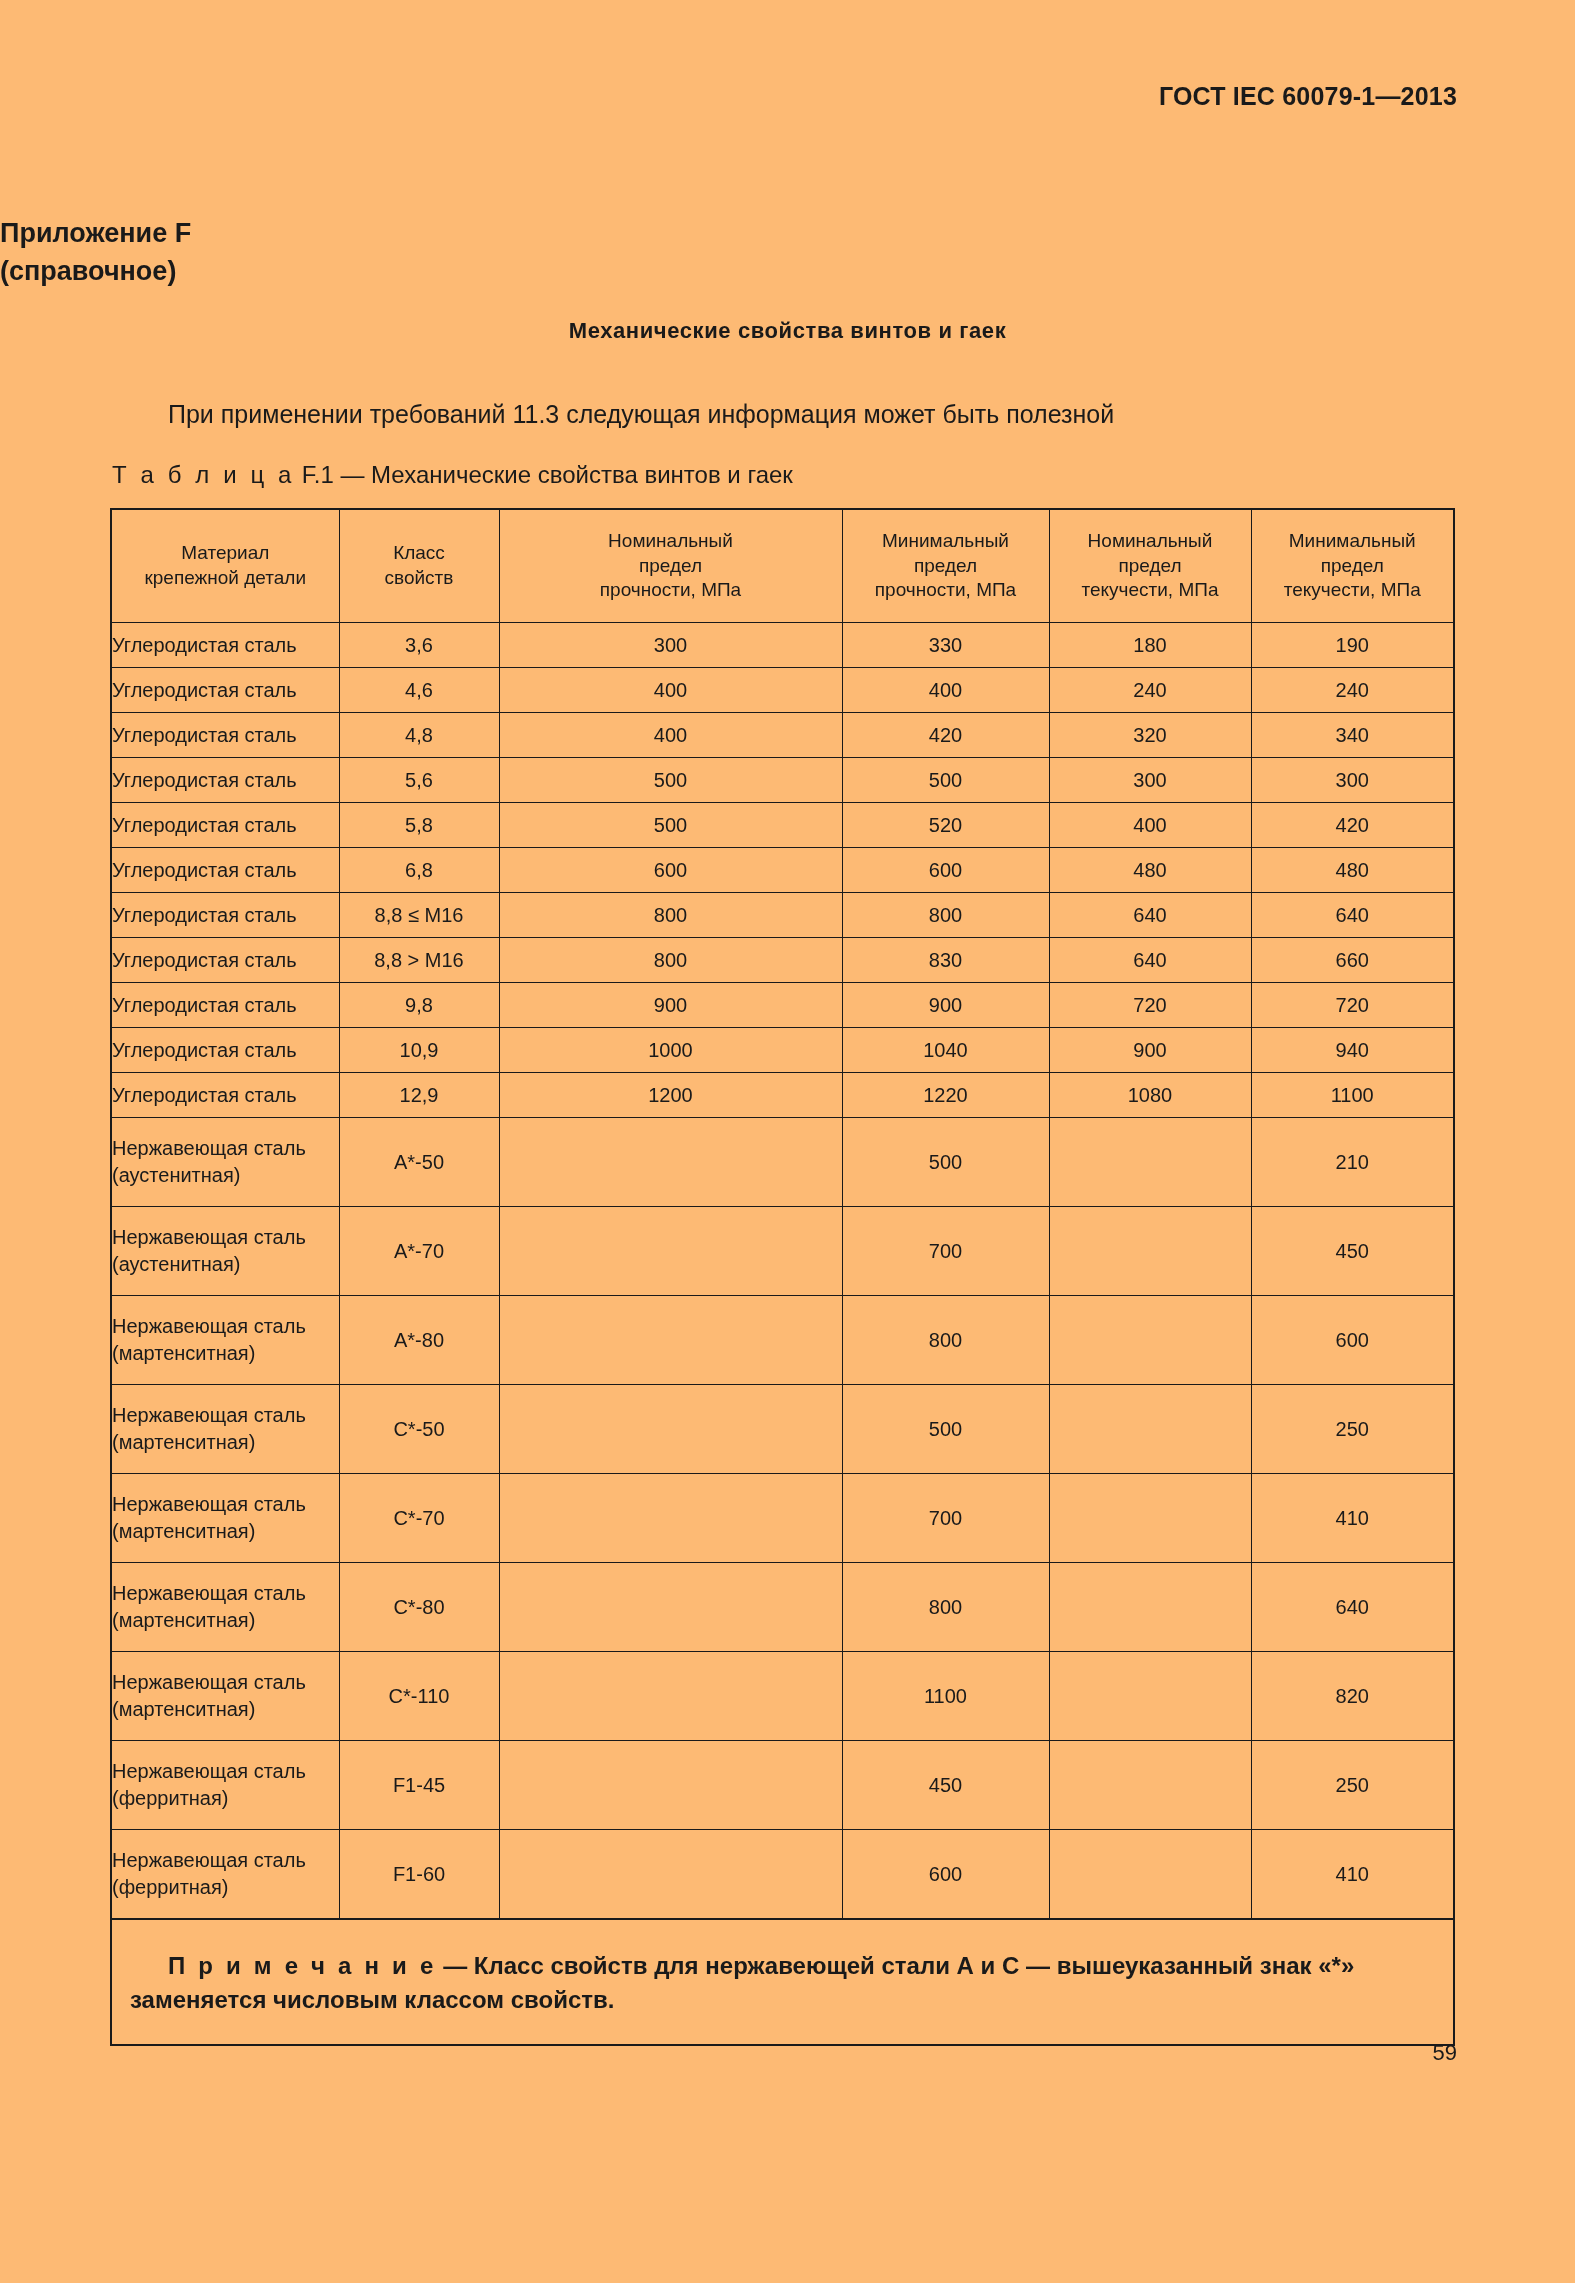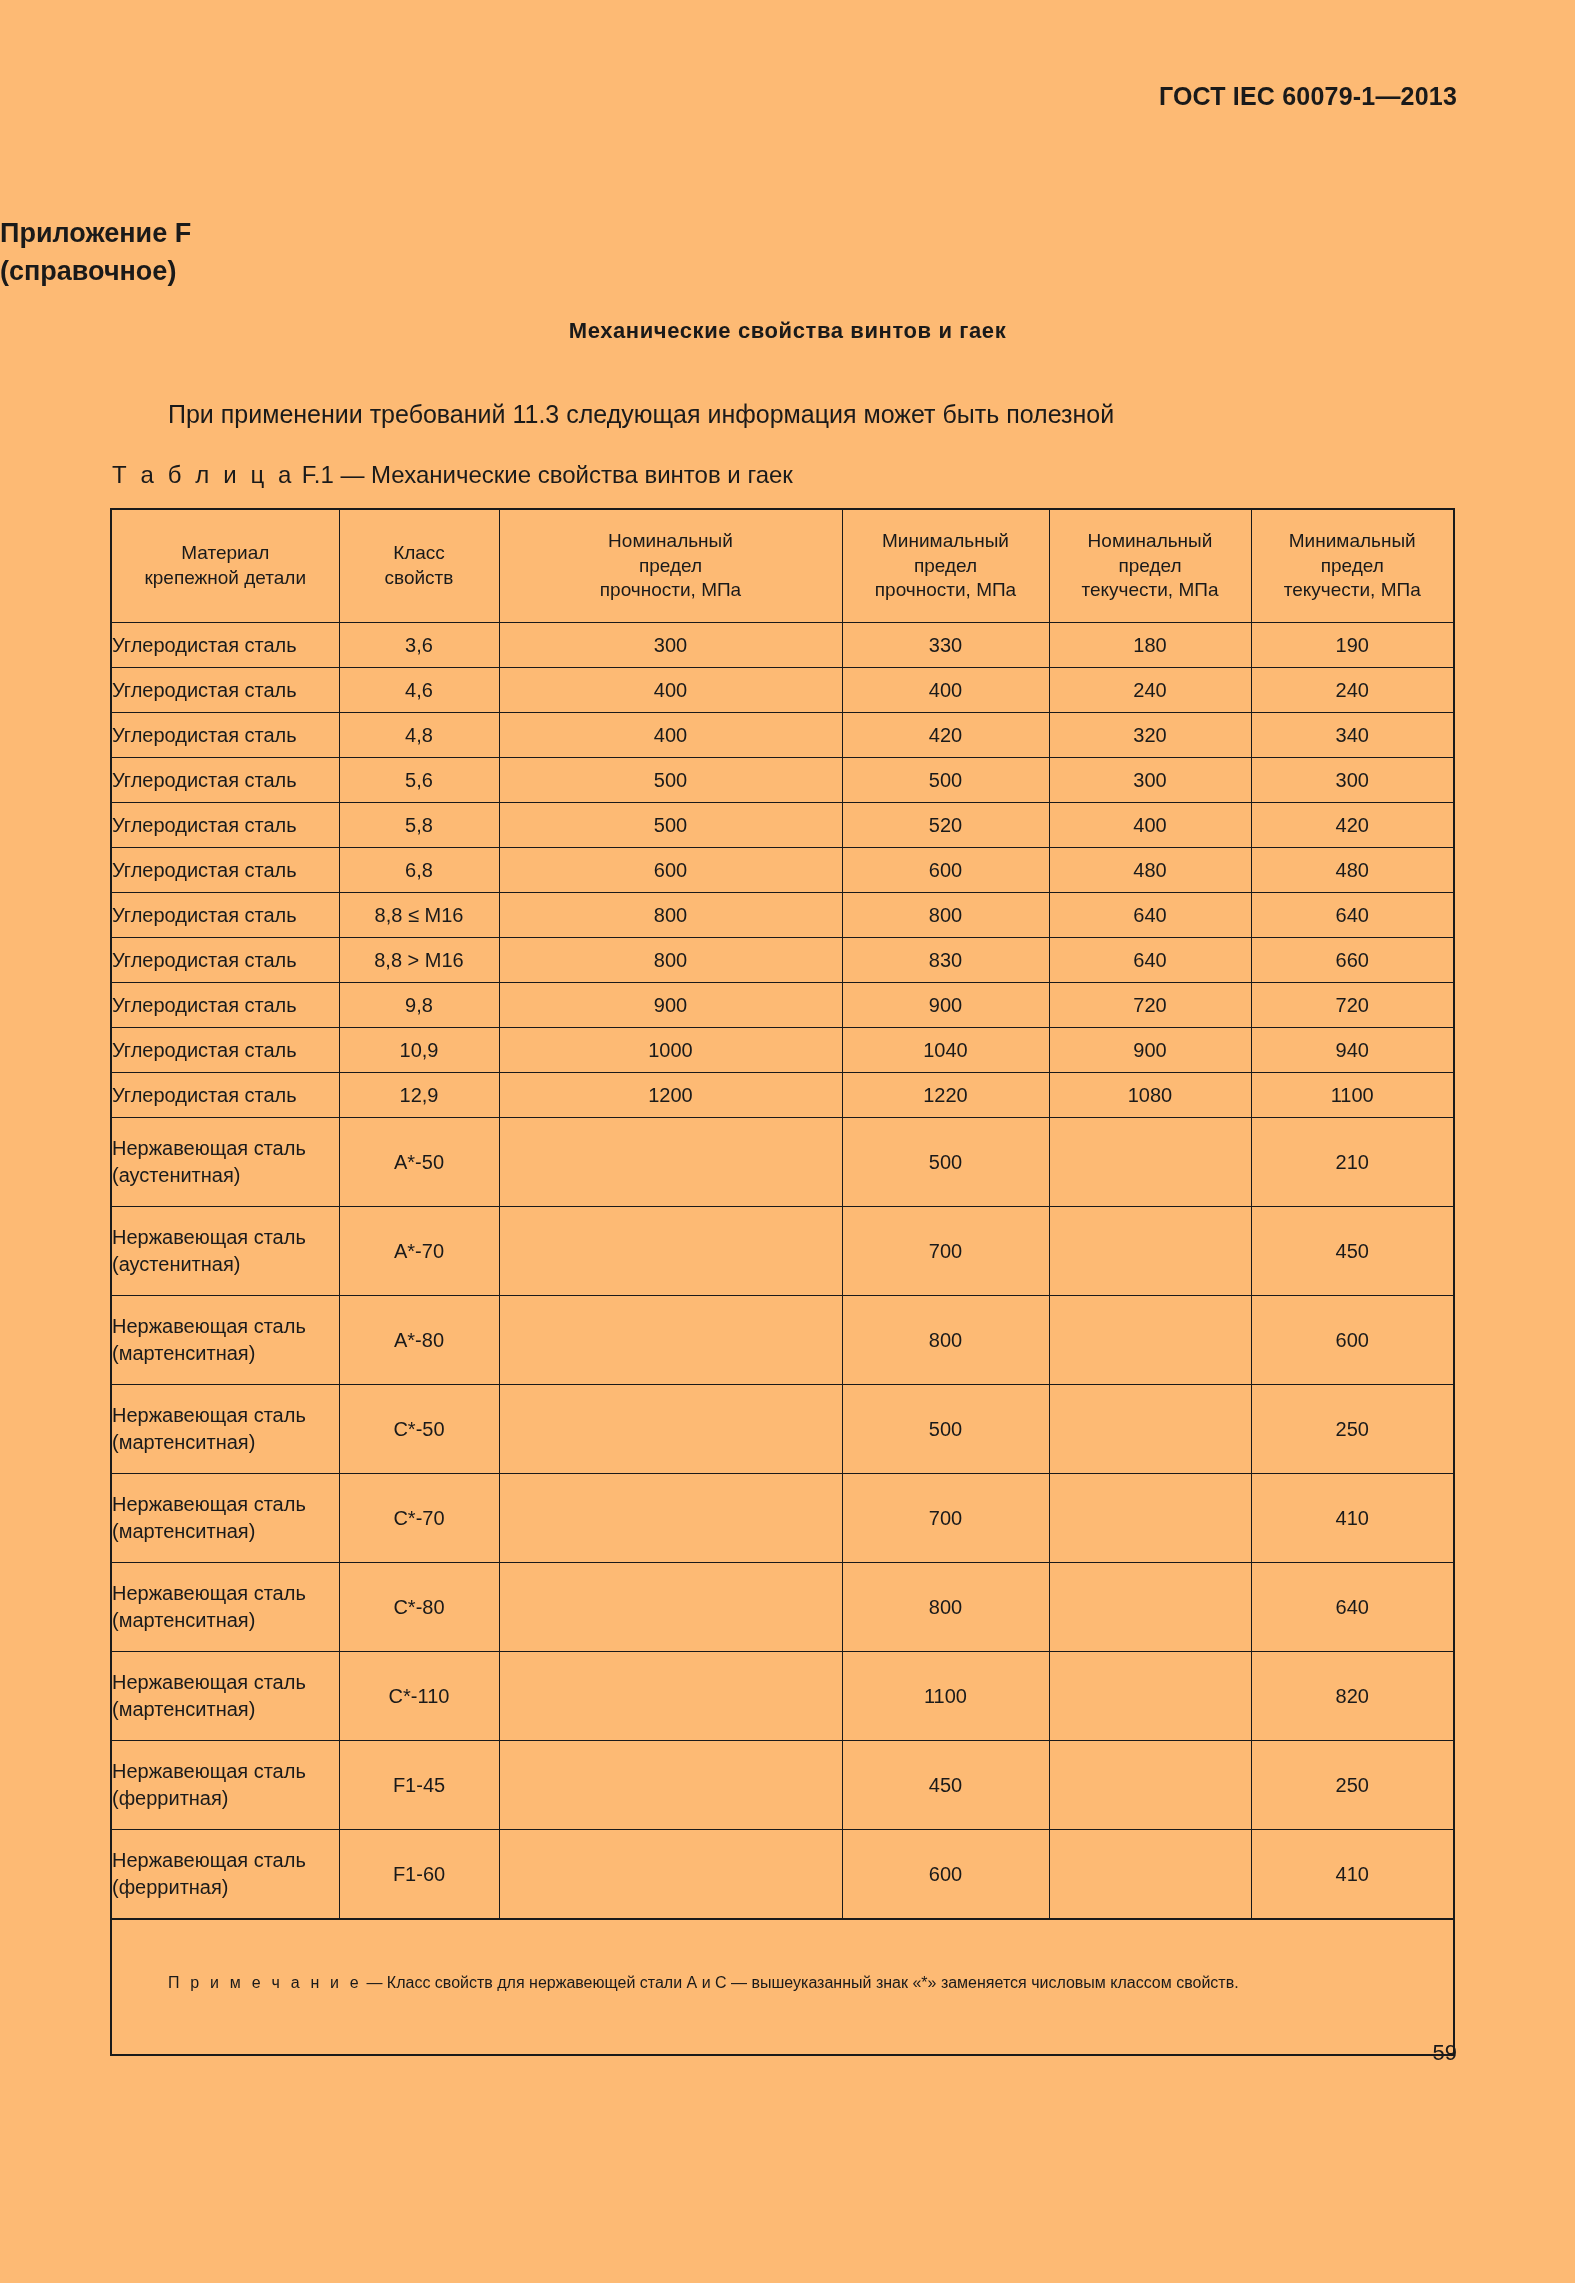--- a/index.html
+++ b/index.html
@@ -138,24 +138,25 @@
   tr.tall td {
     height: 88px;
   }
   tr.tall td.material {
     padding-top: 0;
   }
 
   tr.note-row td {
     height: 94px;
     text-align: left;
-    padding: 16px 26px 24px 18px;
-    font-size: 16px;
+    padding: 16px 26px 14px 18px;
+    font-size: 24px;
     line-height: 1.42;
     border-top: 2px solid #1a1a1a;
+    font-weight: bold;
   }
   .note-lead {
     letter-spacing: 3.2px;
     padding-left: 38px;
   }
 
   
   col.c-material { width: 228px; }
   col.c-class    { width: 160px; }
   col.c-v1       { width: 343px; }

